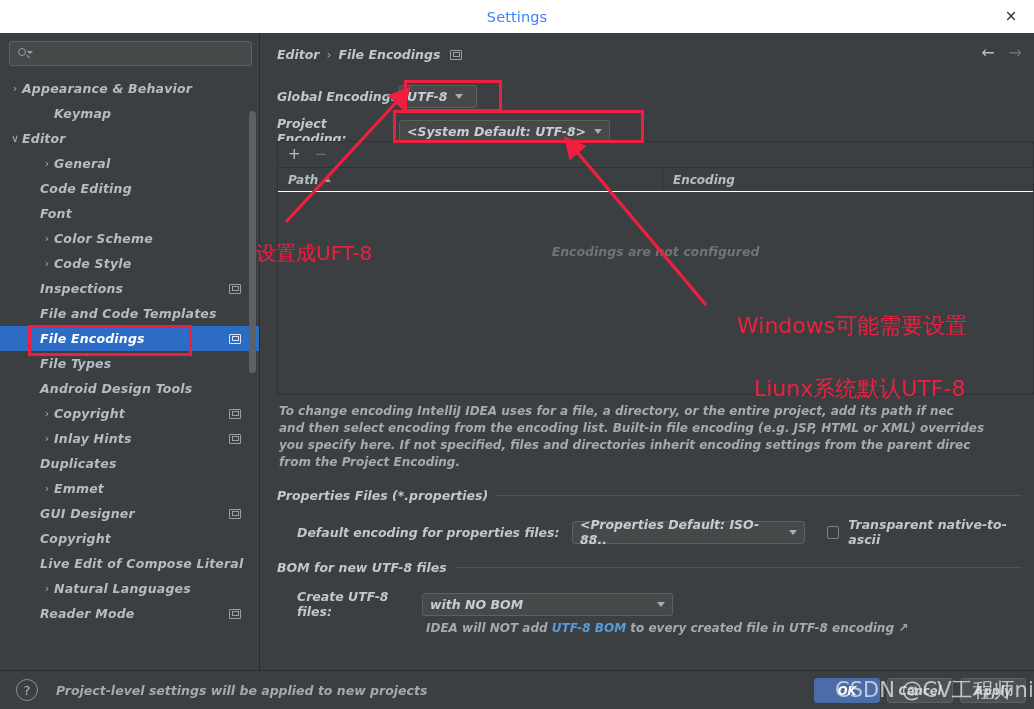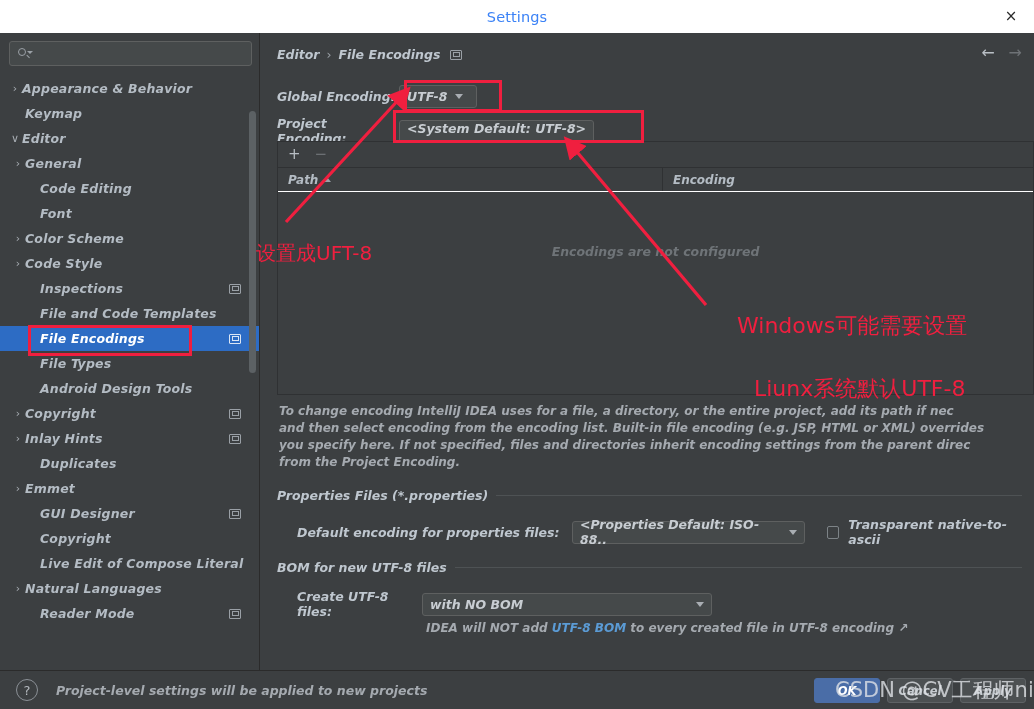--- a/index.html
+++ b/index.html
@@ -115,21 +115,21 @@
     display: flex; align-items: center; justify-content: center;
   }
   .tree-row .badge::after {
     content: ""; width: 5px; height: 3px;
     border: 1.3px solid #9aa0a6;
   }
   .tree-row.selected .badge { border-color: #dbe6f5; }
   .tree-row.selected .badge::after { border-color: #dbe6f5; }
 
   .indent-0 { padding-left: 8px; }
-  .indent-1 { padding-left: 11px; }
+  .indent-1 { padding-left: 40px; }
   .indent-2 { padding-left: 26px; }
 
   .sidebar-scroll {
     position: absolute; right: 3px; top: 78px;
     width: 7px; height: 262px;
     background: #5c6164; border-radius: 4px;
   }
 
   
   .main {
@@ -444,21 +444,21 @@
       <div class="field-row" style="top:52px;">
         <span class="flabel">Global Encoding:</span>
         <span class="combo" style="min-width:78px;">
           <span>UTF-8</span>
           <span class="arrow"></span>
         </span>
       </div>
 
       <div class="field-row" style="top:83px;">
         <span class="flabel">Project Encoding:</span>
-        <span class="combo" style="min-width:186px;flex-direction:column;">
+        <span class="combo" style="min-width:186px;">
           <span>&lt;System Default: UTF-8&gt;</span>
           <span class="arrow"></span>
         </span>
       </div>
 
       <div class="tablebox">
         <div class="tbl-toolbar">
           <span class="tb-icon">+</span>
           <span class="tb-icon dim">−</span>
         </div>
@@ -492,21 +492,21 @@
         <span class="checkbox" style="margin-left:22px;"></span>
         <span style="margin-left:9px;">Transparent native-to-ascii</span>
       </div>
 
       <div class="section" style="top:527px;">
         <span class="stitle">BOM for new UTF-8 files</span>
         <span class="sline"></span>
       </div>
       <div class="field-row" style="top:556px; left:36px;">
         <span style="width:125px;">Create UTF-8 files:</span>
-        <span class="combo" style="width:290px; justify-content:space-between; font-style:italic;">
+        <span class="combo" style="width:251px; justify-content:space-between; font-style:italic;">
           <span>with NO BOM</span>
           <span class="arrow"></span>
         </span>
       </div>
       <div class="bom-note">
         <span>IDEA will NOT add </span><span class="hl">UTF-8 BOM</span><span> to every created file in UTF-8 encoding ↗</span>
       </div>
     </div>
   </div>
 

